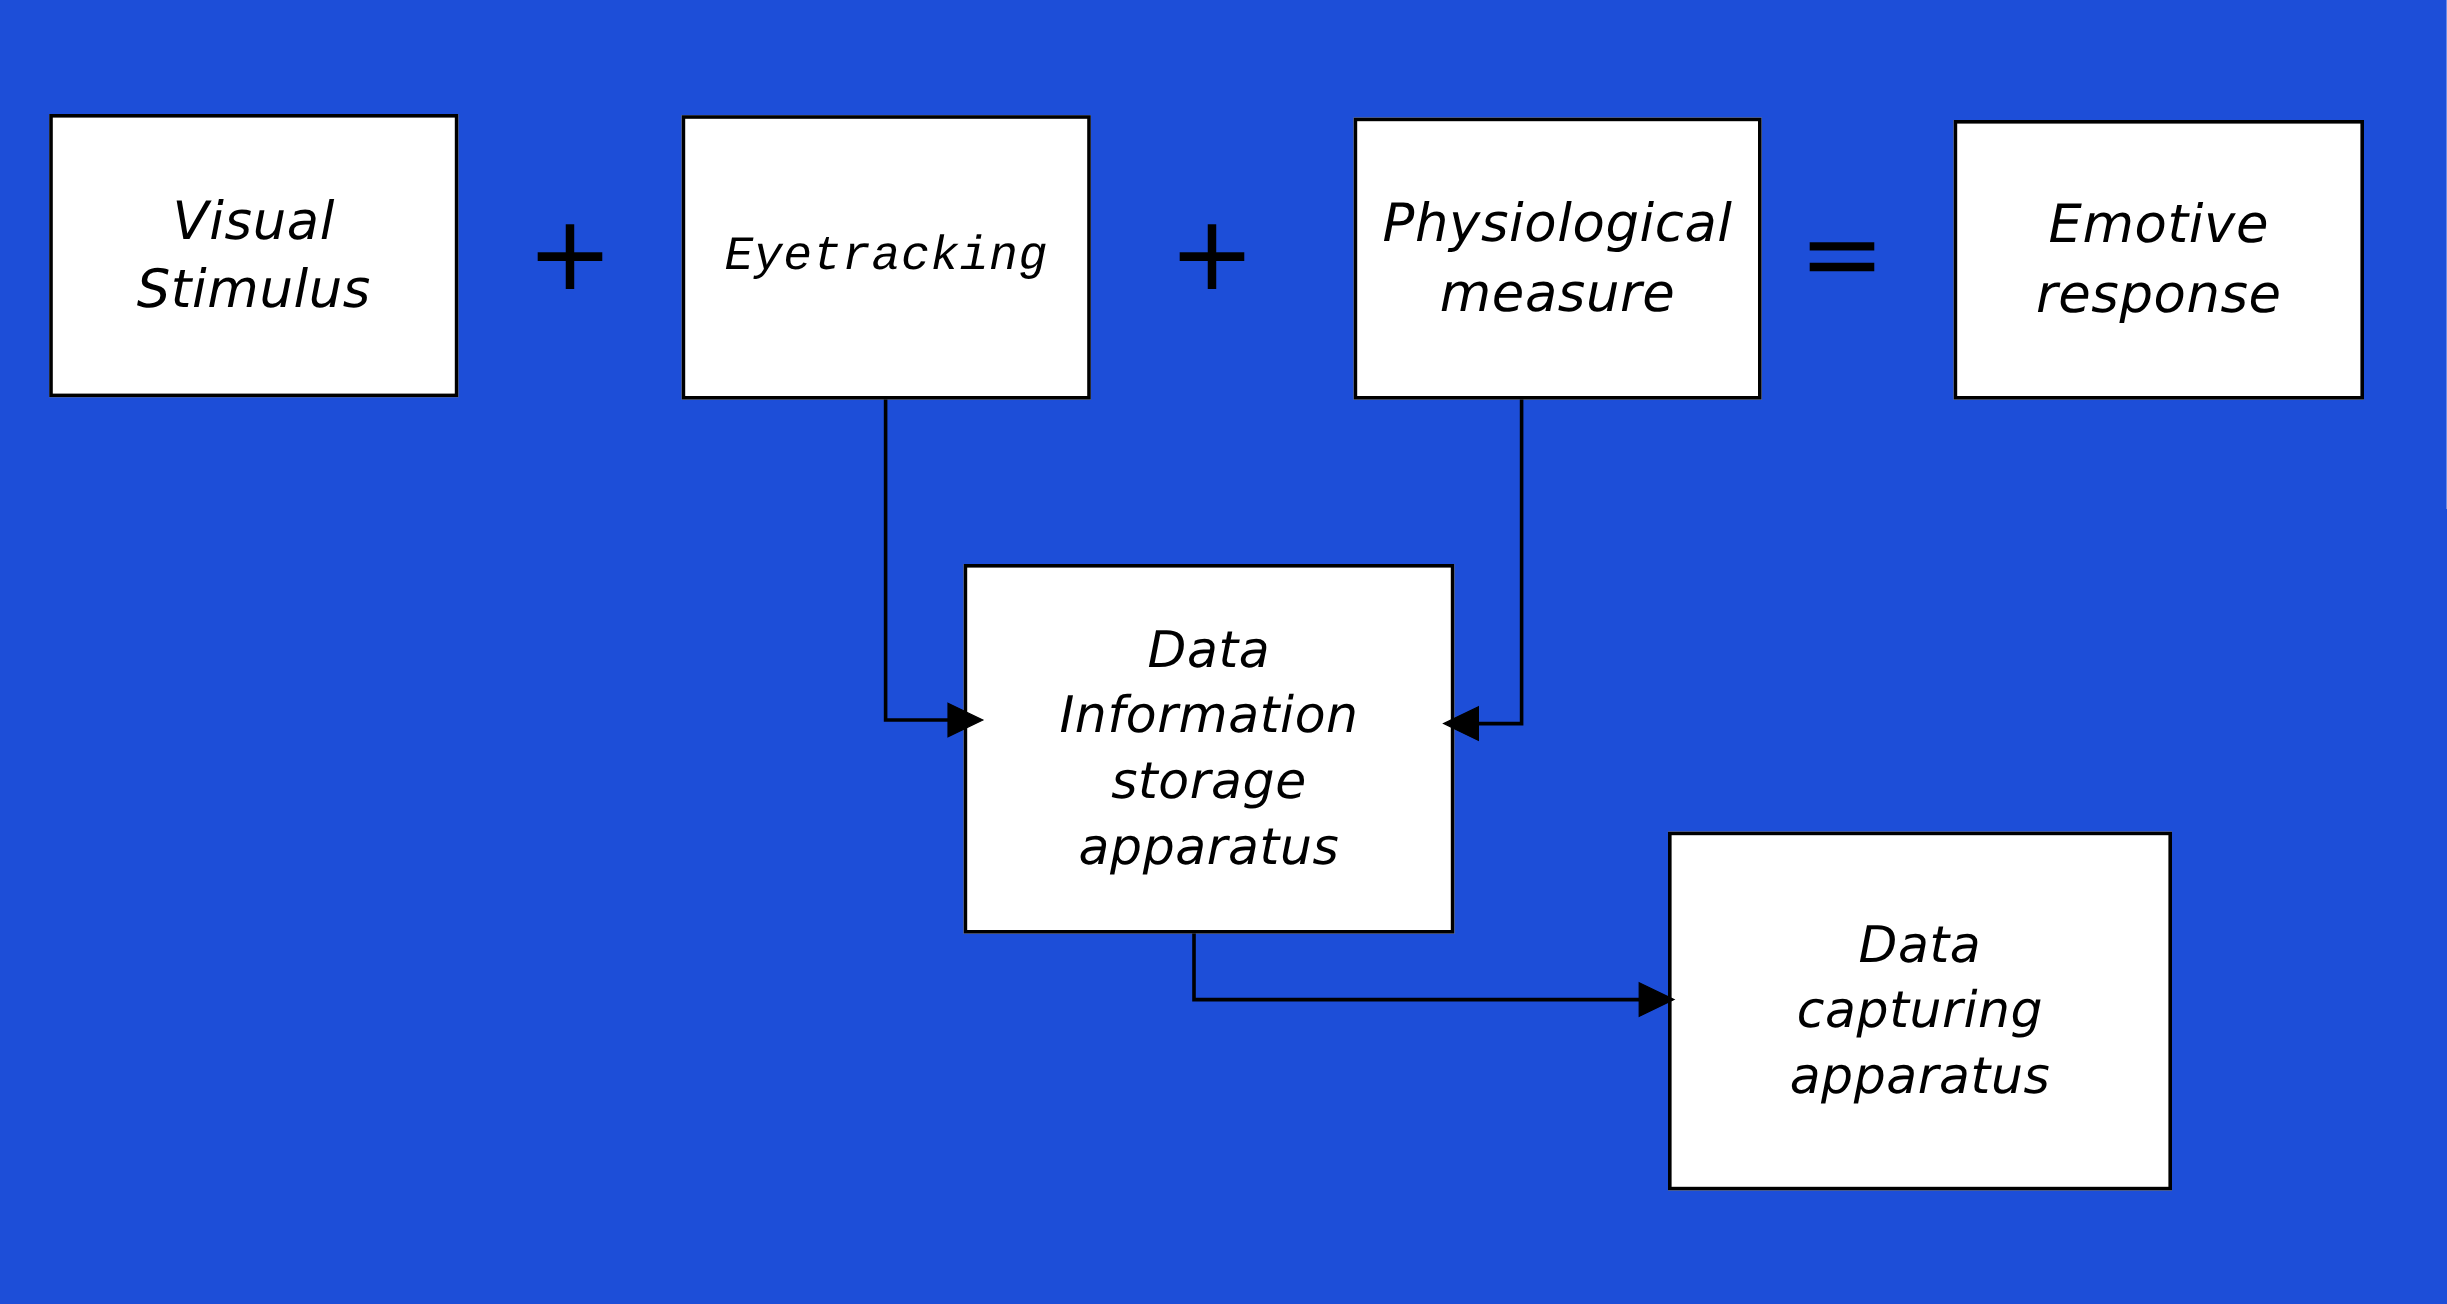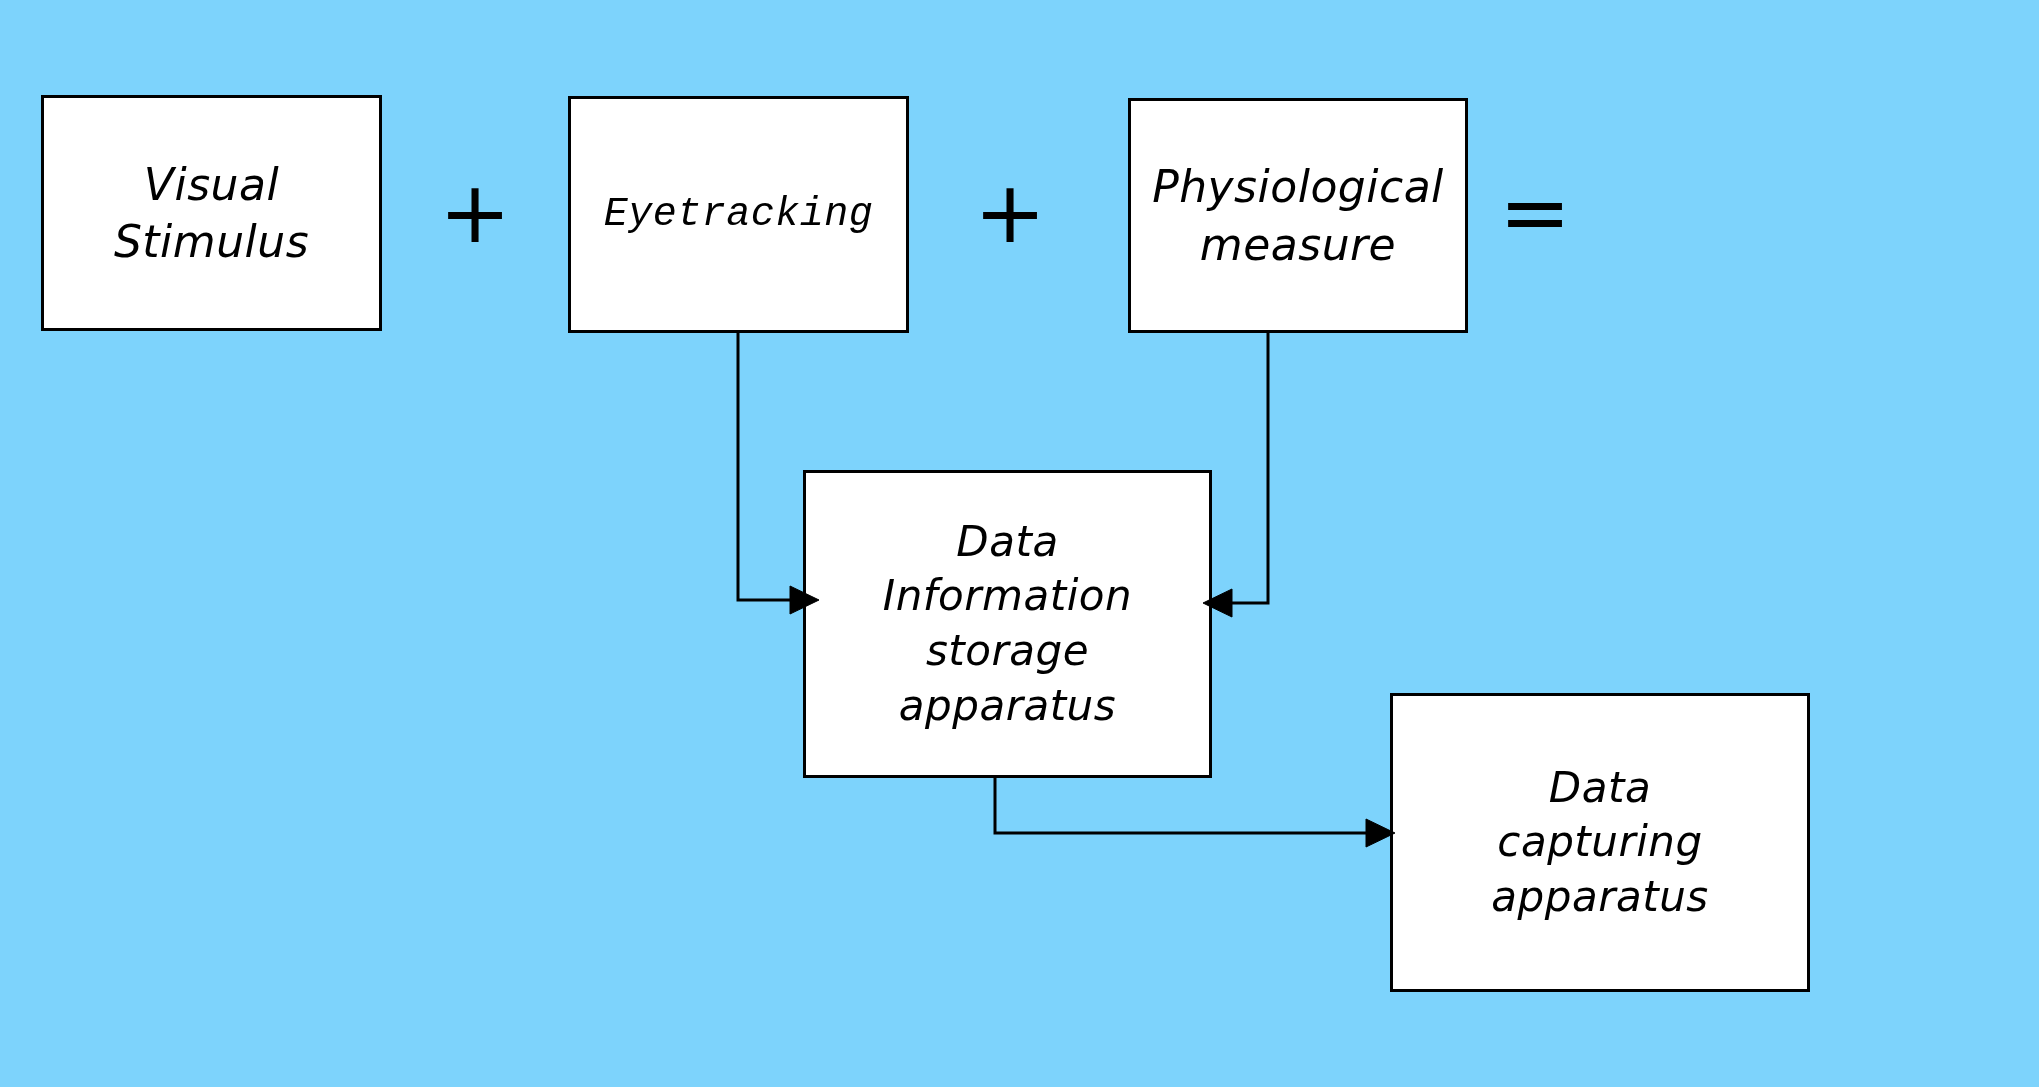--- a/index.html
+++ b/index.html
@@ -5,21 +5,21 @@
 <style>
   html, body {
     margin: 0;
     padding: 0;
     background: #ffffff;
   }
   #diagram-root {
     position: relative;
     width: 2039px;
     height: 1087px;
-    background: #7dd3fc;
+    background: #1d4ed8;
     overflow: hidden;
     font-family: "DejaVu Sans", sans-serif;
   }
   .node-box {
     position: absolute;
     box-sizing: border-box;
     border: 3px solid #000000;
     background: #ffffff;
     display: flex;
     align-items: center;
@@ -98,20 +98,24 @@
 
   <div class="operator" id="operator-plus-2">+</div>
 
   <div class="node-box" id="box-physiological">
     <span class="node-label">Physiological
 measure</span>
   </div>
 
   <div class="operator" id="operator-equals">=</div>
 
+  <div class="node-box" id="box-emotive">
+    <span class="node-label">Emotive
+response</span>
+  </div>
 
   <div class="node-box" id="box-storage">
     <span class="node-label">Data
 Information
 storage
 apparatus</span>
   </div>
 
   <div class="node-box" id="box-capture">
     <span class="node-label">Data

